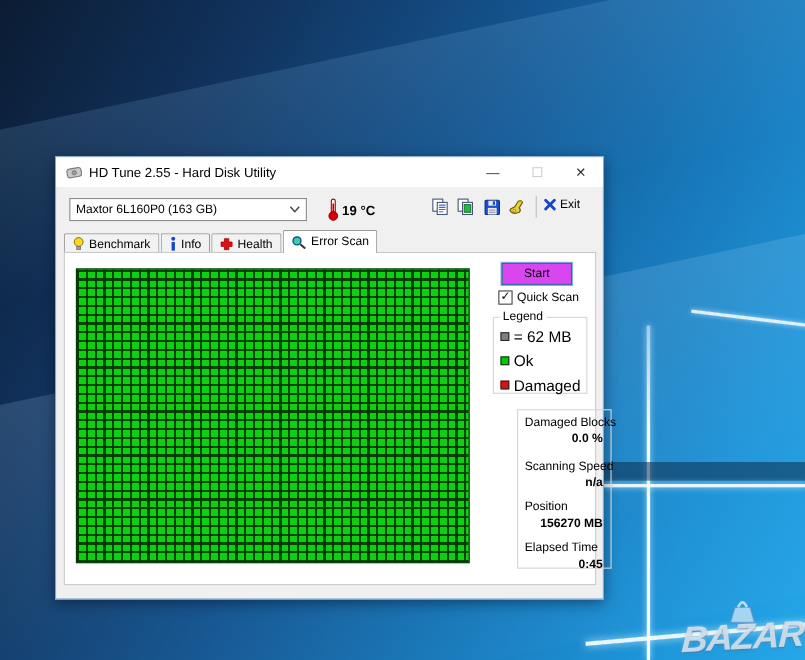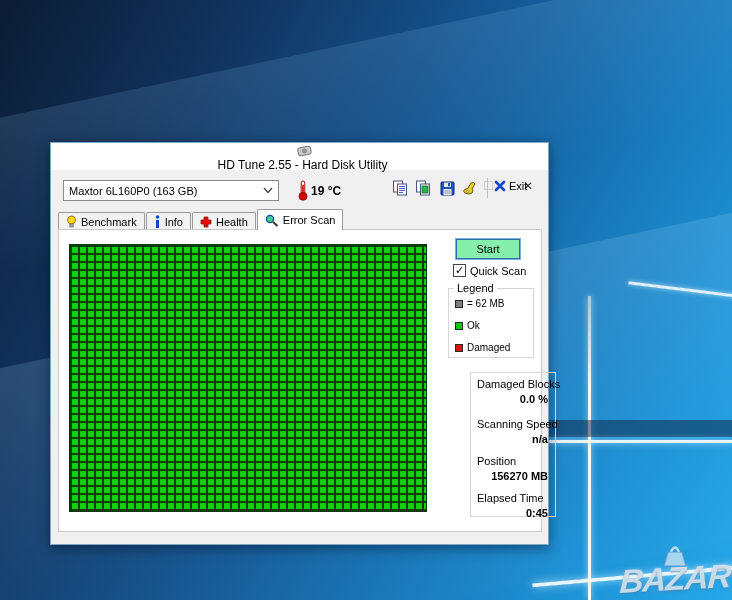--- a/index.html
+++ b/index.html
@@ -29,21 +29,21 @@
     color:#f5f7fa; letter-spacing:1px; }
   .wm-bazar { position:absolute; right:2px; bottom:2px; font-size:33px; font-weight:bold;
     font-style:italic; color:rgba(226,234,242,0.82); transform:skewX(-6deg) rotate(-3deg);
     text-shadow:0 1px 2px rgba(40,90,140,0.6), 0 0 3px rgba(255,255,255,0.4); letter-spacing:-1px; }
   .wm-bag { position:absolute; right:42px; bottom:32px; opacity:0.85; }
 
   
   .win { position:absolute; left:50px; top:142px; width:499px; height:403px;
     background:#f0f0f0; border:1px solid #7fa8c8; box-shadow:0 3px 12px rgba(0,0,20,0.45); }
   .titlebar { position:absolute; left:0; top:0; width:100%; height:27px; background:#ffffff;
-    display:flex; align-items:center;flex-direction:column; }
+    display:flex; align-items:center; }
   .title-text { font-size:12px; color:#000; margin-left:6px; }
   .appicon { margin-left:9px; display:flex; }
   .caption-btns { margin-left:auto; display:flex; height:27px; }
   .cap-btn { width:40px; height:27px; display:flex; align-items:center; justify-content:center;
     font-size:12px; color:#333; }
   .max-box { width:9px; height:9px; border:1px solid #cfcfcf; }
 
   .combo { position:absolute; left:12px; top:37px; width:216px; height:21px; background:#fff;
     border:1px solid #8a8a8a; font-size:11px; display:flex; align-items:center; padding:0 5px; color:#000; }
   .combo .chev { margin-left:auto; display:flex; }
@@ -64,33 +64,33 @@
 
   .page { position:absolute; left:7px; top:86px; width:484px; height:303px; background:#ffffff;
     border:1px solid #c9c9c9; }
   .scan-grid { position:absolute; left:10px; top:14px; width:358px; height:268px;
     border:1px solid #063806; background-color:#0ed10e;
     background-image:
       repeating-linear-gradient(0deg, rgba(4,54,4,0.92) 0 2px, transparent 2px 8px),
       repeating-linear-gradient(90deg, rgba(4,54,4,0.92) 0 2px, transparent 2px 8px); }
 
   .start-btn { position:absolute; left:397px; top:9px; width:64px; height:20px;
-    background:#86efac; border:1px solid #2d6da5; box-shadow:0 0 0 1px #7db2e0;
+    background:#d946ef; border:1px solid #2d6da5; box-shadow:0 0 0 1px #7db2e0;
     font-size:11px; color:#000; display:flex; align-items:center; justify-content:center; }
   .quickscan { position:absolute; left:394px; top:34px; display:flex; align-items:center; gap:4px;
     font-size:11px; color:#000; }
   .checkbox { width:13px; height:13px; background:#fff; border:1px solid #444;
     display:flex; align-items:center; justify-content:center; font-size:11px; color:#000; line-height:1; }
 
   .groupbox { position:absolute; border:1px solid #d5d5d5; }
   .legend-box { left:389px; top:58px; width:86px; height:70px; }
   .group-title { position:absolute; top:-7px; left:5px; background:#fff; padding:0 3px;
     font-size:11px; color:#000; }
   .legend-item { position:absolute; left:6px; display:flex; align-items:center; gap:4px;
-    font-size:10px; color:#000; }
+    font-size:14px; color:#000; }
   .swatch { width:8px; height:8px; border:1px solid #2a2a2a; }
 
   .stats-box { left:411px; top:142px; width:86px; height:145px; }
   .stat-label { position:absolute; left:6px; font-size:11px; color:#000; white-space:nowrap; }
   .stat-value { position:absolute; right:7px; font-size:11px; font-weight:bold; color:#000; }
 </style>
 </head>
 <body>
 
 <div class="desktop">

